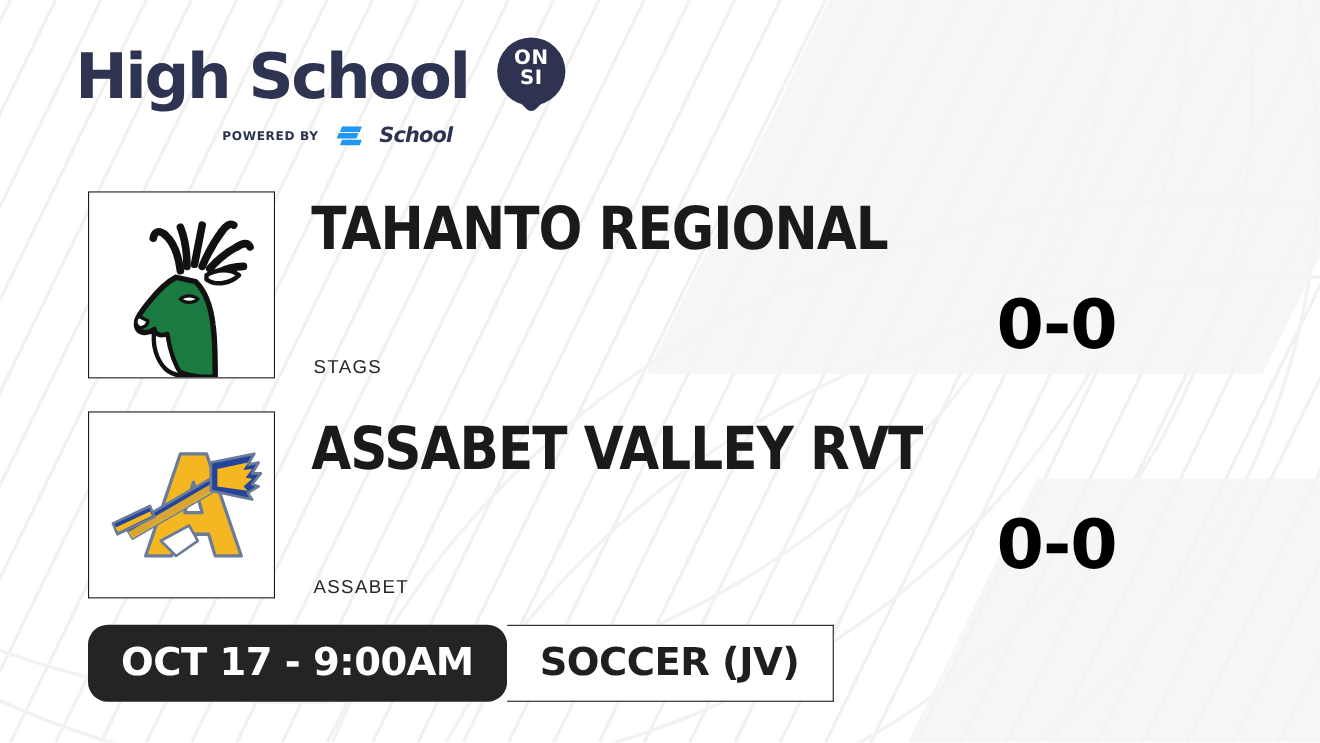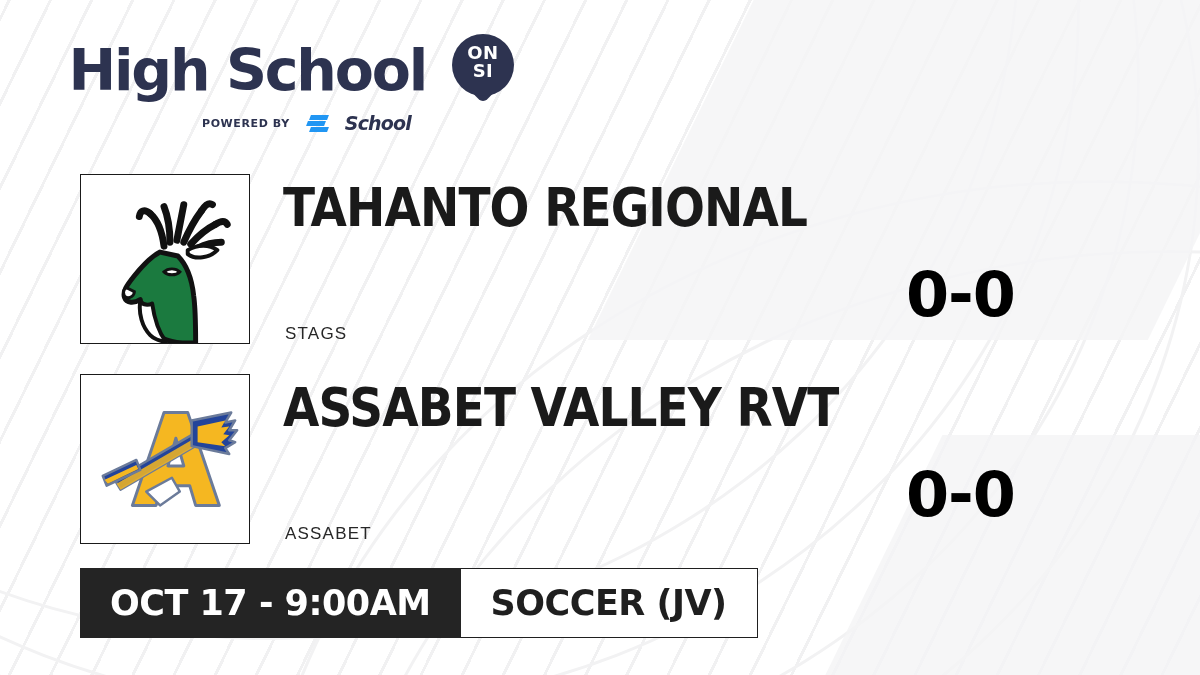--- a/index.html
+++ b/index.html
@@ -234,20 +234,21 @@
     display: flex;
     align-items: center;
     justify-content: center;
     padding: 0 30px;
     font-family: "DejaVu Sans", sans-serif;
     font-size: 35px;
     font-weight: bold;
     letter-spacing: -.5px;
     white-space: nowrap;
     transform-origin: left center;
+    border-radius: 18px;
   }
   .bar-sport {
     background: #ffffff;
     border: 1.4px solid #1f1f1f;
     border-left: none;
     color: #1f1f1f;
     display: flex;
     align-items: center;
     justify-content: center;
     padding: 0 30px;

